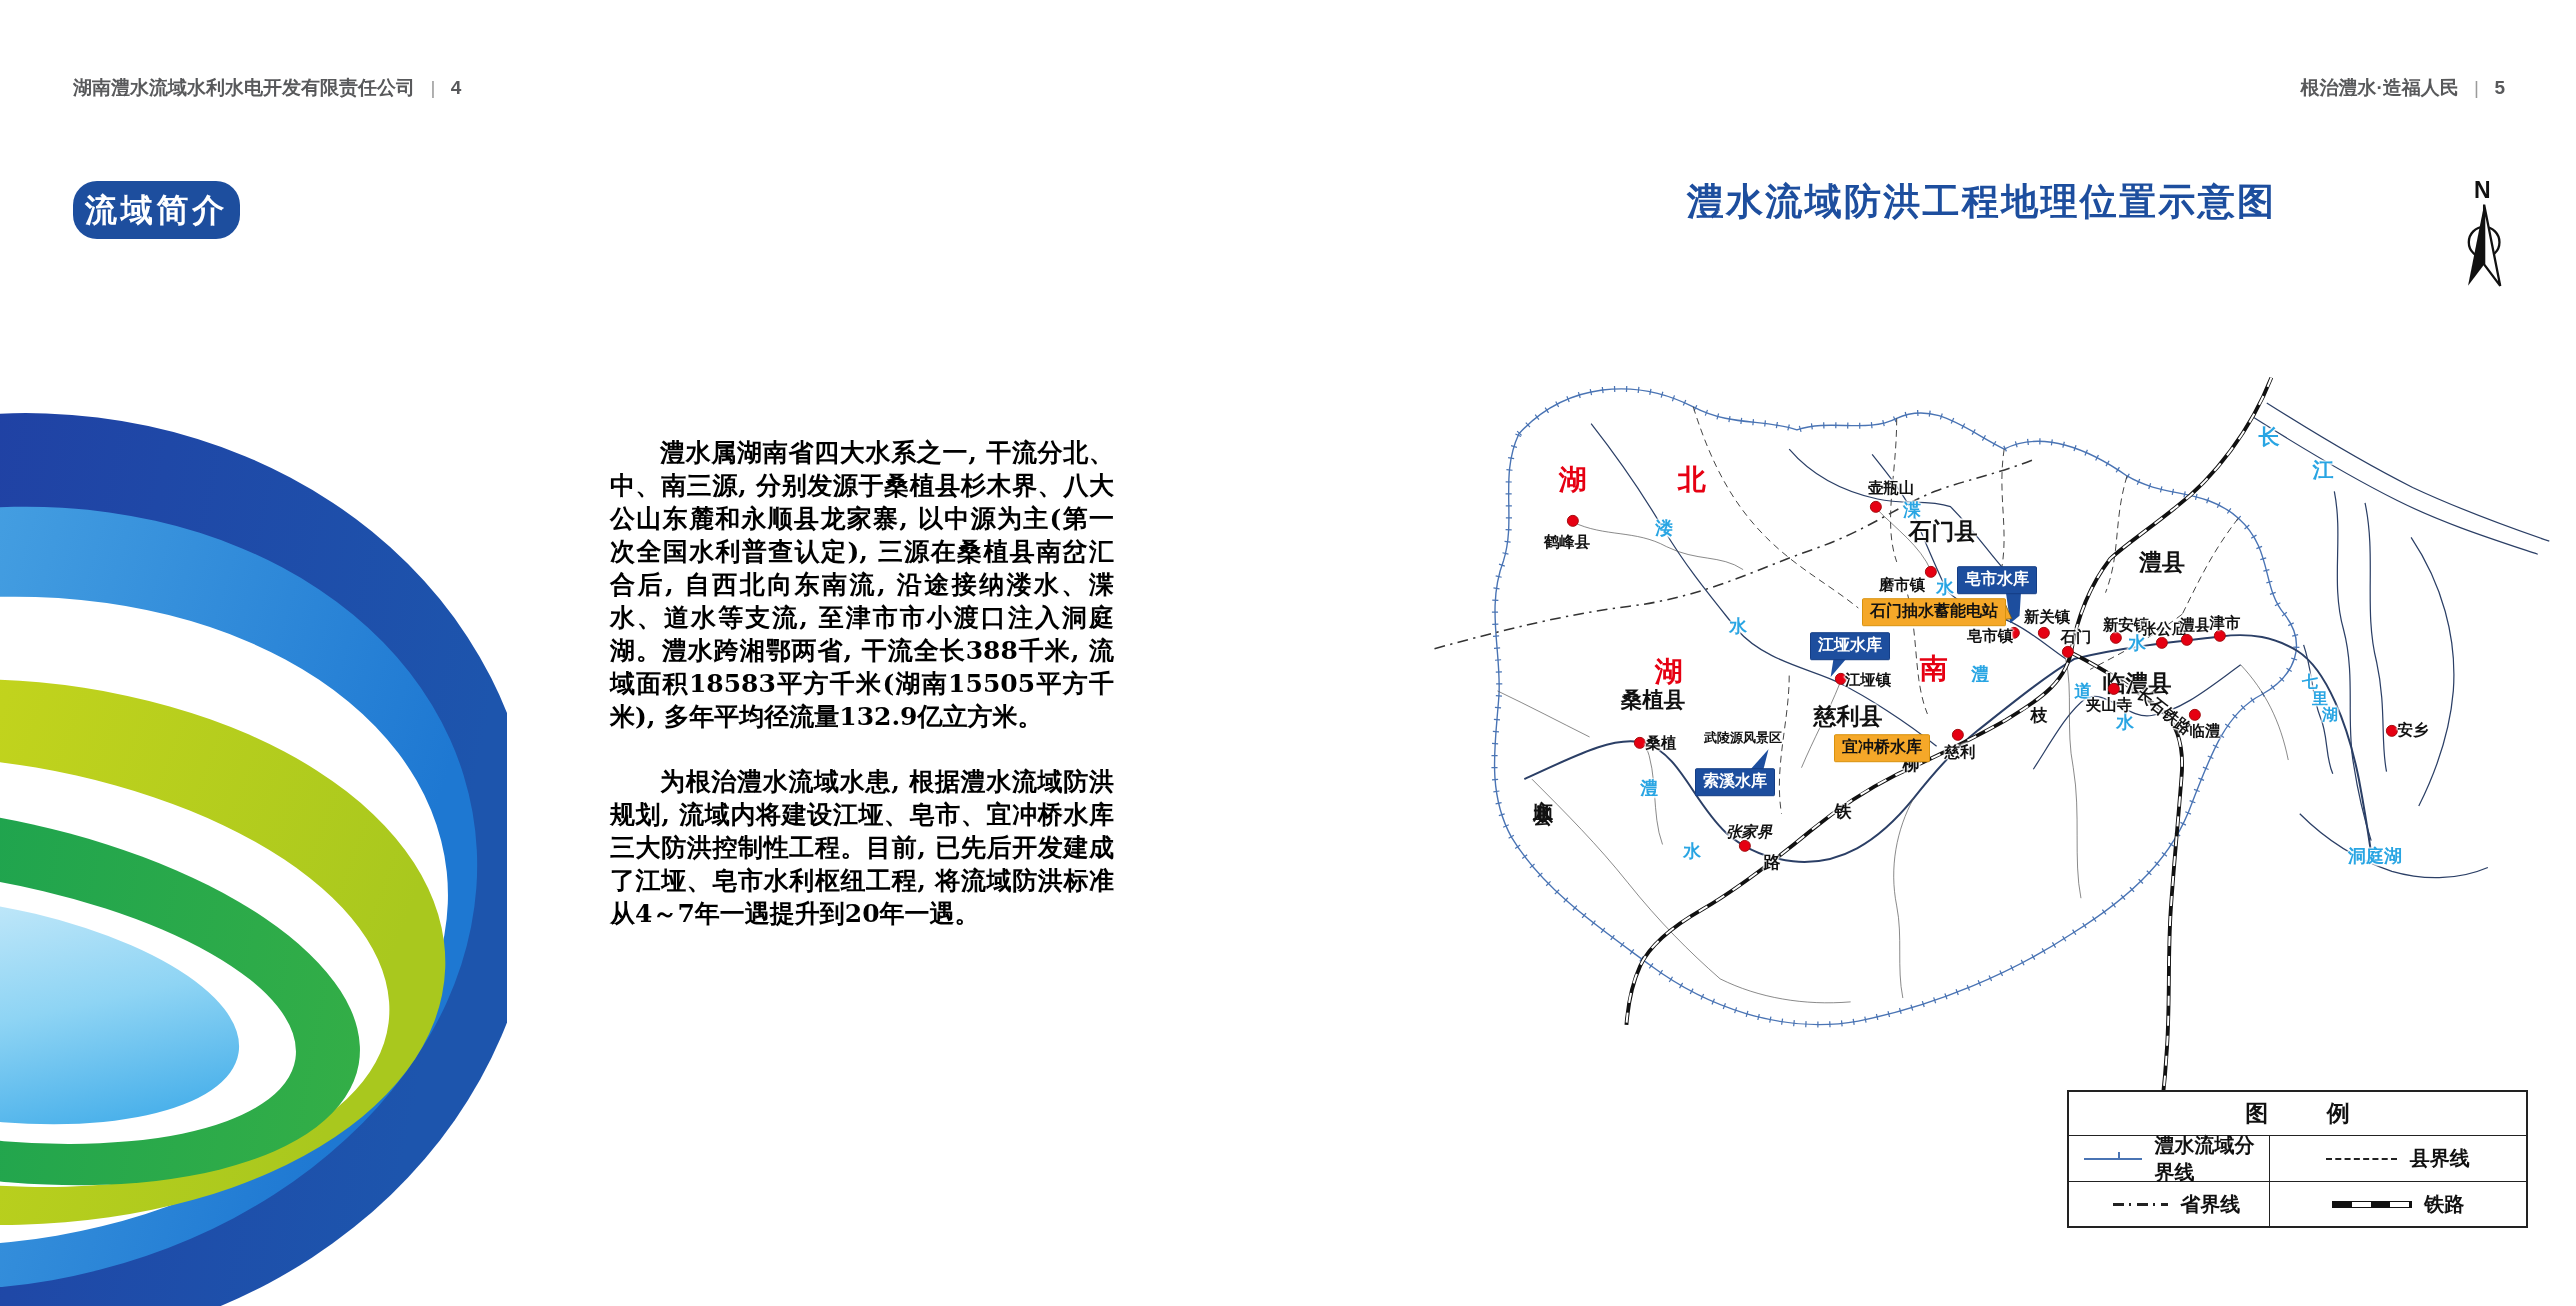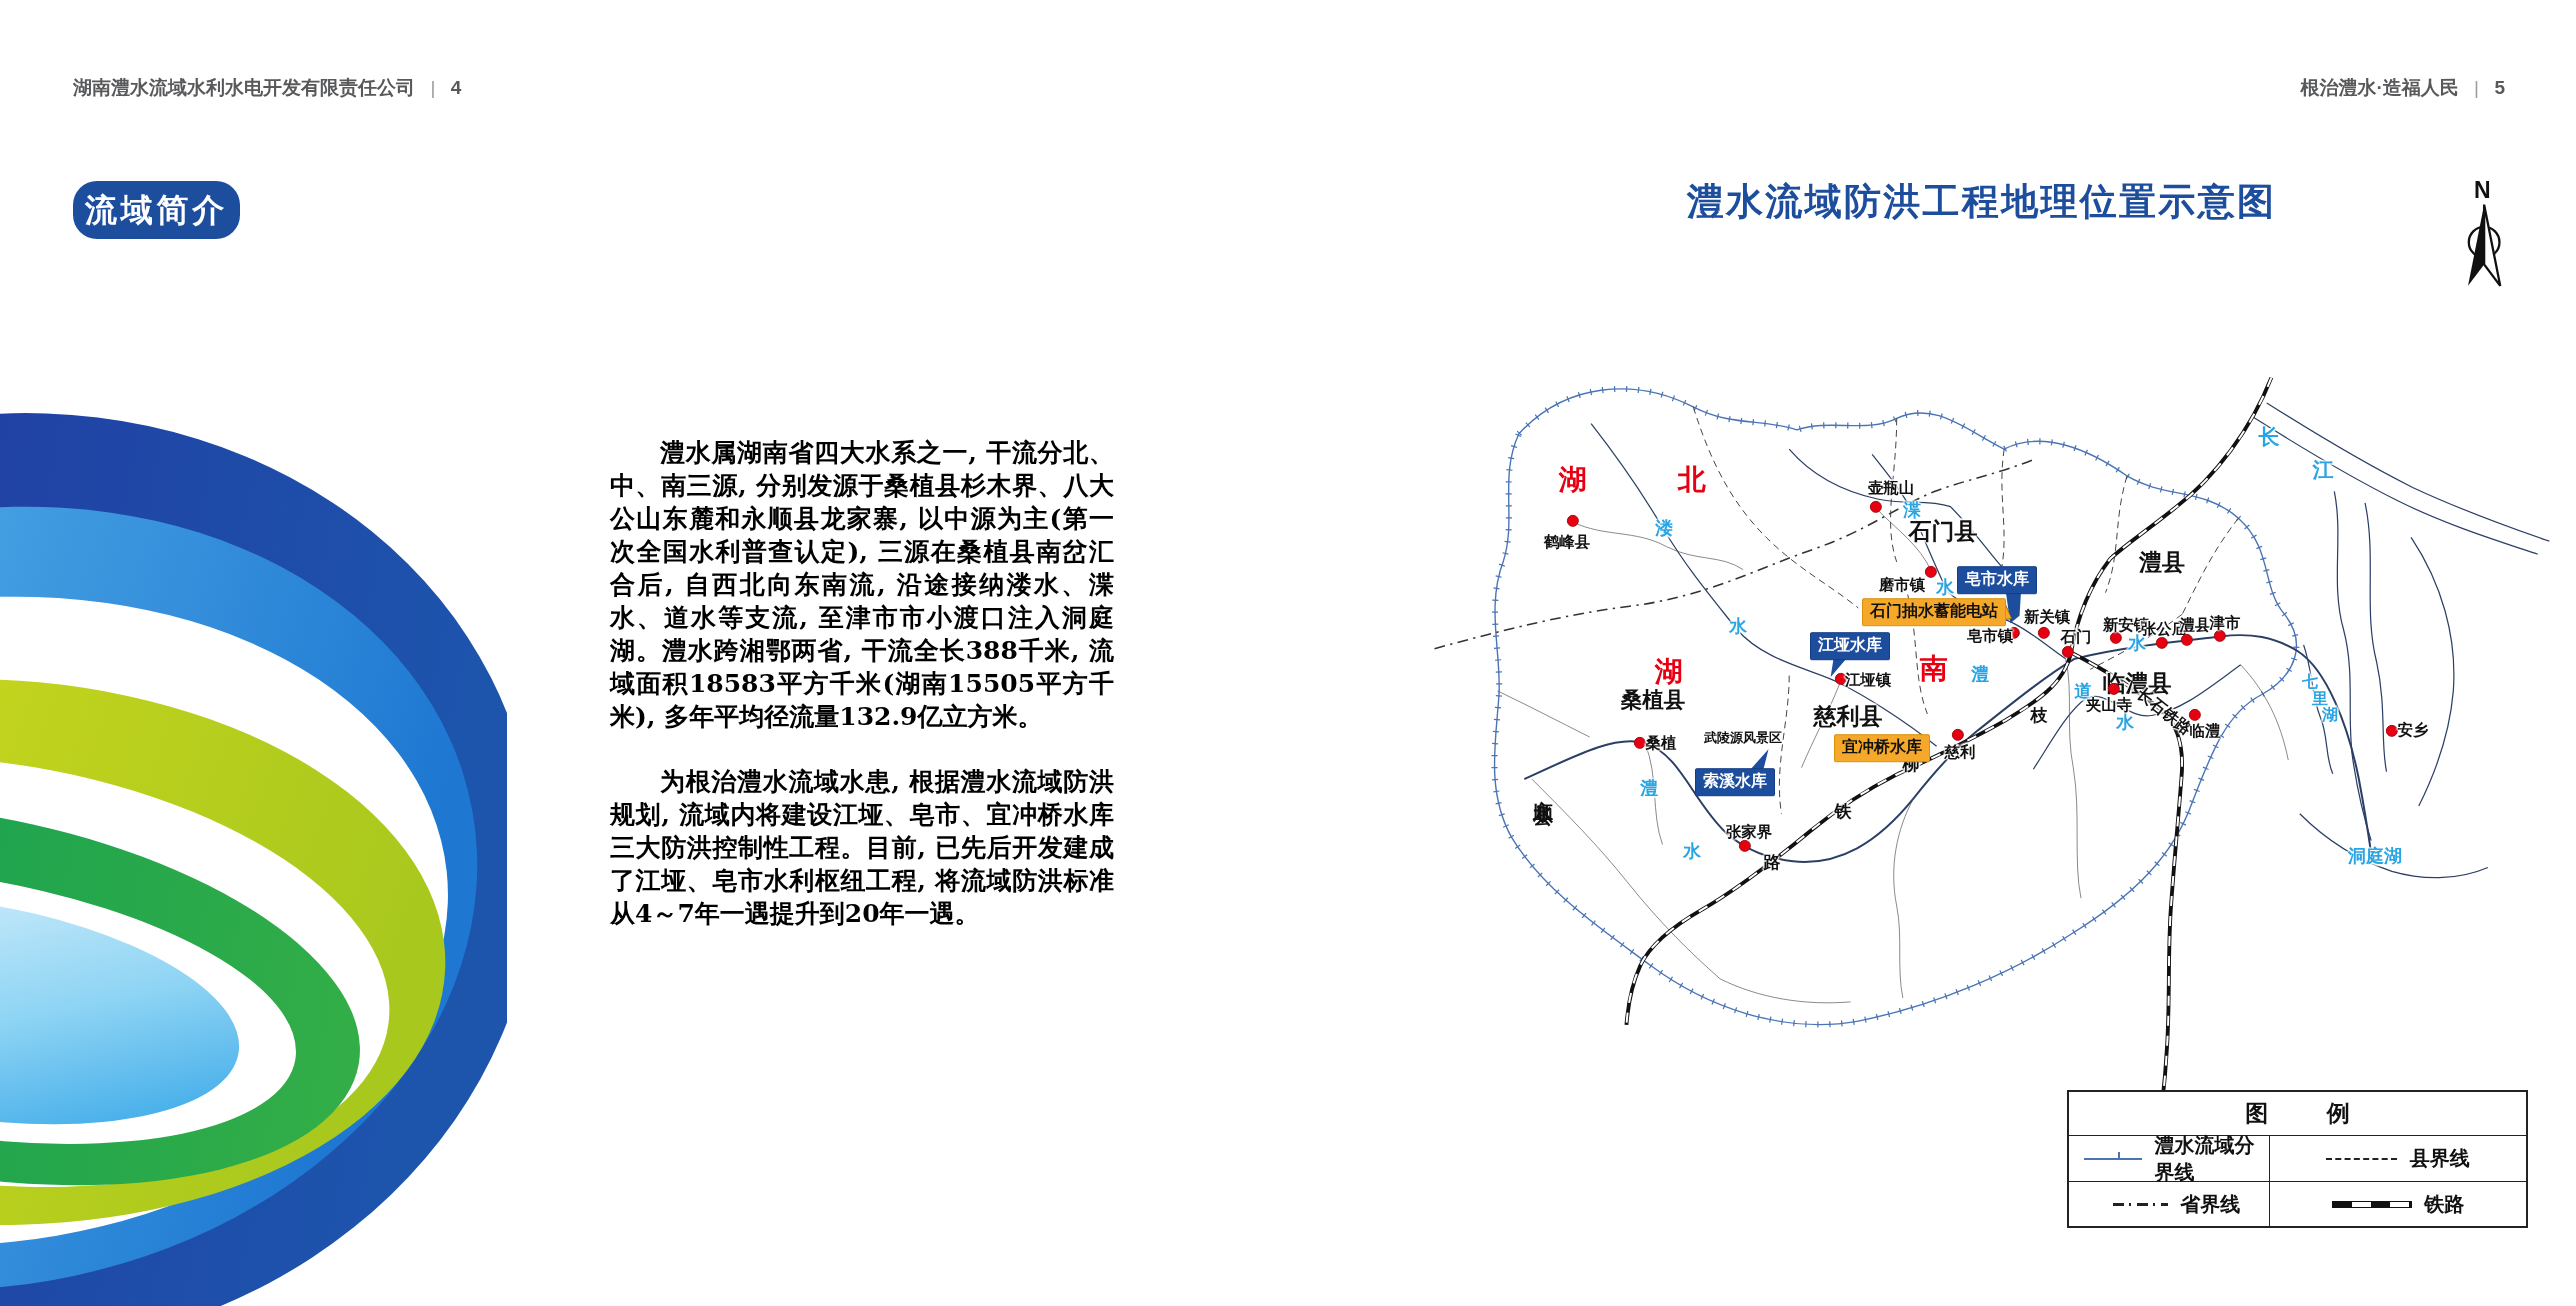--- a/index.html
+++ b/index.html
@@ -242,21 +242,21 @@
       <span class="map-label lbl-town" style="left: 792px; top: 401px;">临澧</span>
       <span class="town-dot" style="left: 701px; top: 359px;"></span>
       <span class="map-label lbl-town" style="left: 696px; top: 375px;">夹山寺</span>
       <span class="town-dot" style="left: 545px; top: 405px;"></span>
       <span class="map-label lbl-town" style="left: 547px; top: 422px;">慈利</span>
       <span class="town-dot" style="left: 428px; top: 349px;"></span>
       <span class="map-label lbl-town" style="left: 455px; top: 350px;">江垭镇</span>
       <span class="town-dot" style="left: 227px; top: 413px;"></span>
       <span class="map-label lbl-town" style="left: 248px; top: 413px;">桑植</span>
       <span class="town-dot" style="left: 332px; top: 516px;"></span>
-      <span class="map-label lbl-town" style="left: 336px; top: 502px;">张家界</span>
+      <span class="map-label lbl-town" style="left: 336px; top: 502px; font-style: italic;">张家界</span>
       <span class="town-dot" style="left: 979px; top: 401px;"></span>
       <span class="map-label lbl-town" style="left: 1000px; top: 400px;">安乡</span>
       <div class="res-box blue" style="left: 584px; top: 250px; font-family: Liberation Serif, serif;">皂市水库</div>
       <div class="res-box blue" style="left: 437px; top: 316px;">江垭水库</div>
       <div class="res-box blue" style="left: 322px; top: 452px;">索溪水库</div>
       <div class="res-box orange" style="left: 521px; top: 282px;">石门抽水蓄能电站</div>
       <div class="res-box orange" style="left: 428px; top: 418px; margin-left: 41px;">宜冲桥水库</div>
     </div>
 
   <div class="legend">

